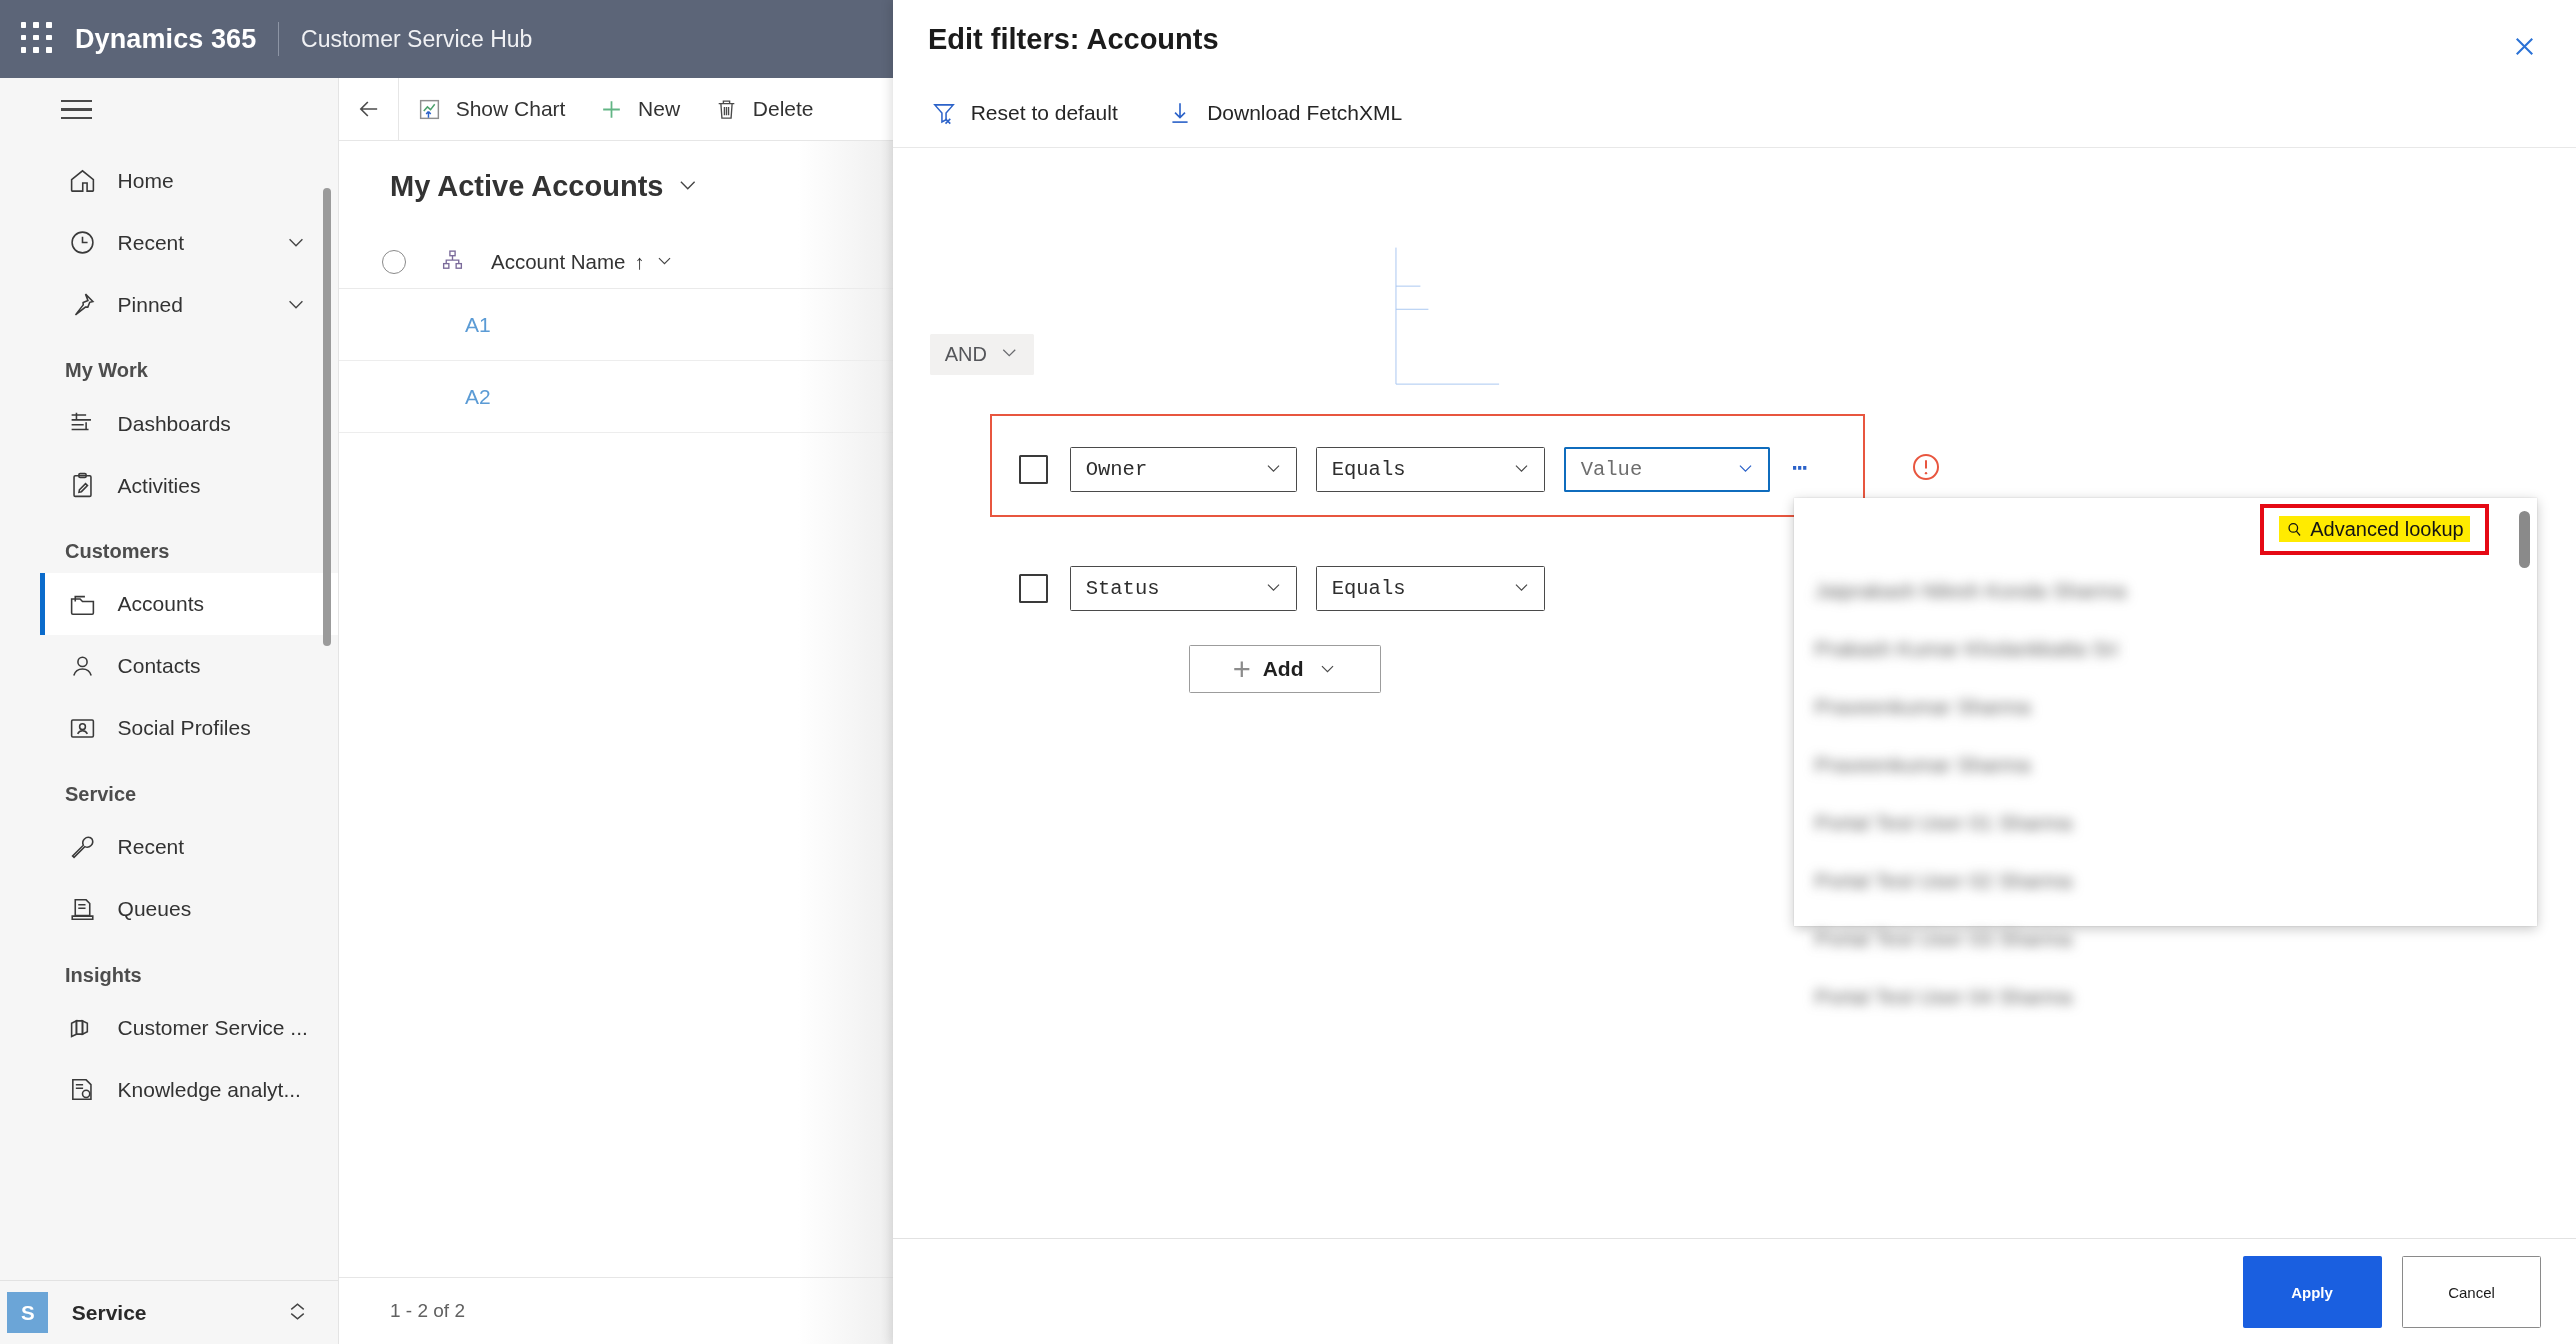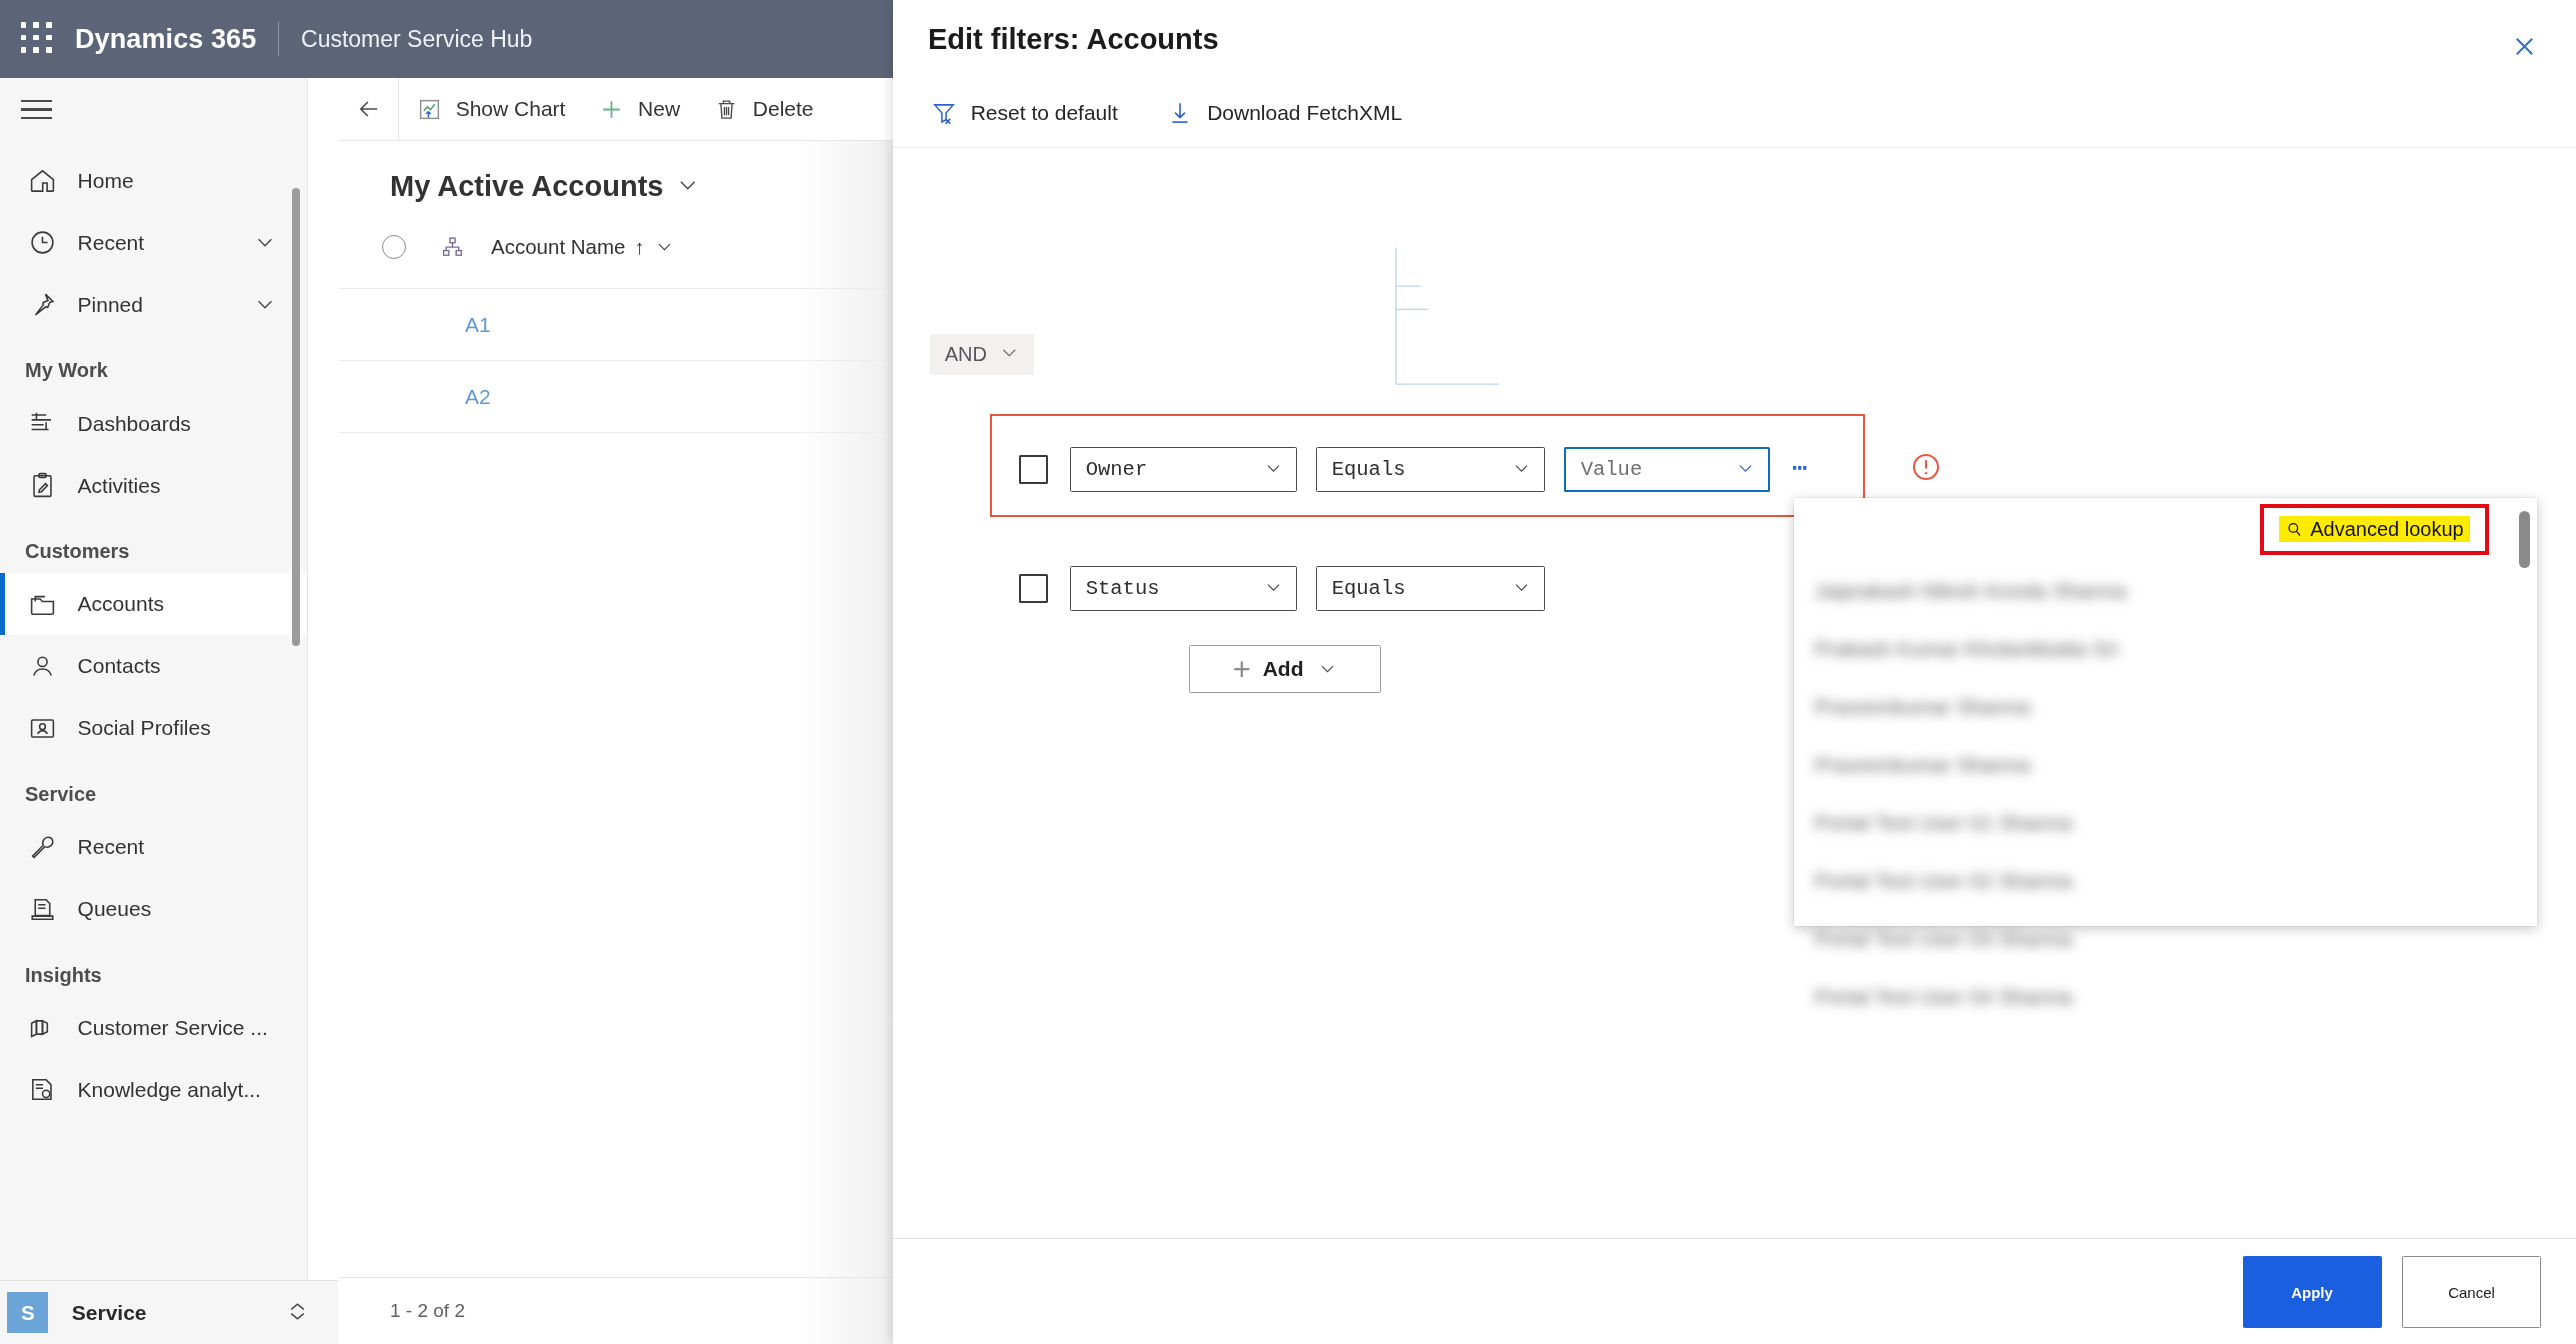--- a/index.html
+++ b/index.html
@@ -19,22 +19,22 @@
   .waffle { width: 34px; height: 34px; margin-left: 20.5px; margin-right: 20.5px;
     display: grid; grid-template-columns: repeat(3,1fr); grid-template-rows: repeat(3,1fr);
     gap: 3.7px; align-content: center; justify-content: center; cursor: pointer; }
   .waffle i { display:block; width: 5.9px; height: 5.9px; background: #ffffff; border-radius: 0.7px; }
   .brand { color: #ffffff; font-size: 27px; font-weight: bold; letter-spacing: 0.1px; }
   .brand-sep { width: 0.7px; height: 34px; background: #8d95a5; margin: 0 22px; }
   .app-name { color: #f0f1f4; font-size: 23px; font-weight: normal; }
 
   
   .leftnav {
-    position: absolute; left: 0; top: 78px; width: 308px; height: 1266px;
-    background: #f6f6f6; border-right: 0.7px solid #e4e4e4;
+    position: absolute; left: 0; top: 78px; width: 339px; height: 1266px;
+    background: #f6f6f6; border-right: 0.7px solid #e4e4e4; padding-left: 40px;
   }
   .hamburger { width: 73px; height: 63px; display: flex; flex-direction: column;
     justify-content: center; align-items: center; gap: 6.6px; cursor: pointer; }
   .hamburger i { display: block; width: 31px; height: 2.2px; background: #4a4a4a; }
   .navsection { margin-top: 8.8px; }
   .navhead { font-size: 20px; color: #4d4d4d; font-weight: bold; padding: 14.7px 0 10.3px 25px; }
   .navitem { position: relative; display: flex; align-items: center; height: 62px;
      padding-left: 25px; cursor: pointer; }
   .navitem.selected { background: #ffffff; }
   .navitem.selected::before { content:""; position:absolute; left:0; top:0; bottom:0;
@@ -66,21 +66,21 @@
   .cmdbtn .ico { width: 29px; height: 29px; display:flex; align-items:center; justify-content:center;
      margin-right: 11.7px; }
   .cmdbtn .txt { font-size: 21px; color: #333333; }
 
   
   .gridarea { position: absolute; left: 339px; top: 141px; width: 554px; height: 1203px;
      background: #ffffff; }
   .viewpicker { display: flex; align-items: baseline; padding: 29px 0 0 51px; }
   .viewpicker .vtitle { font-size: 29px; color: #333333; font-weight: 600; }
   .viewpicker .vchev { margin-left: 13px; color: #444; }
-  .gridhead { display: flex; align-items: flex-start; height: 54px; margin-top: 32px;
+  .gridhead { display: flex; align-items: center; height: 54px; margin-top: 32px;
      border-bottom: 0.7px solid #eaeaea; }
   .circlesel { width: 24px; height: 24px; border: 1.5px solid #8a8a8a; border-radius: 50%;
      margin-left: 43px; cursor: pointer; }
   .hierarchy-ico { margin-left: 34px; }
   .colhead { display:flex; align-items:center; margin-left: 26px; cursor: pointer; }
   .colhead .cname { font-size: 20.5px; color: #333; }
   .colhead .sortarrow { font-size: 20.5px; color: #333; margin-left: 8.8px; }
   .colhead .cchev { margin-left: 10.3px; color: #444; }
   .gridrow { height: 72px; display: flex; align-items: center; border-bottom: 0.7px solid #ededed; }
   .gridrow .cell-link { font-size: 21px; color: #5b9bd5; margin-left: 126px; cursor: pointer; }

